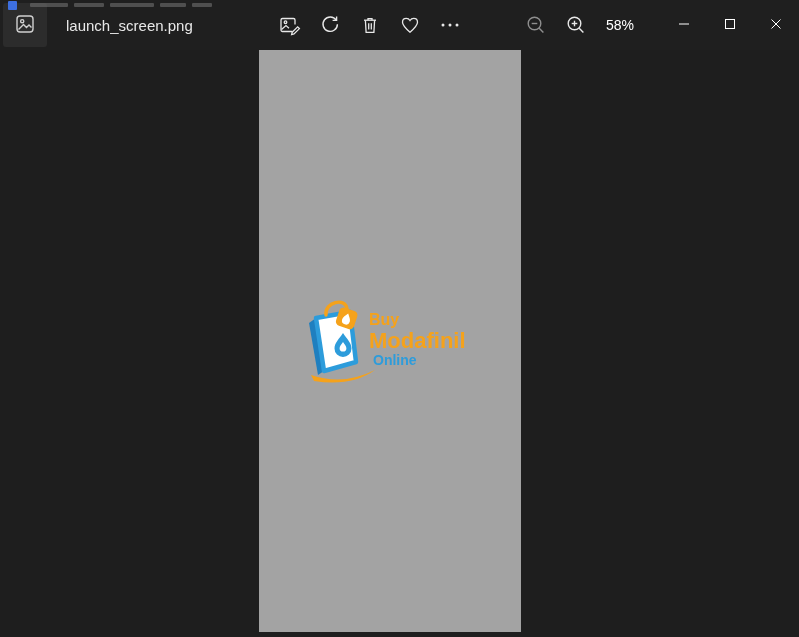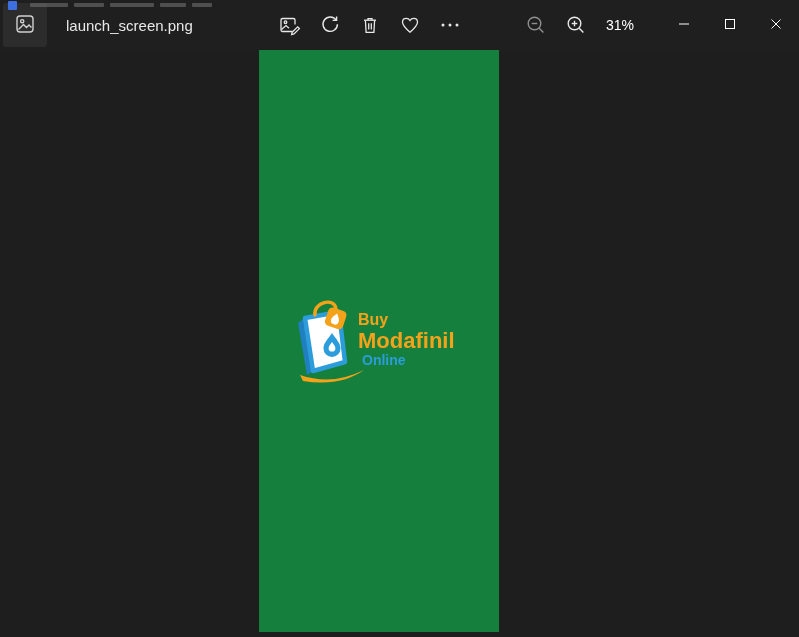--- a/index.html
+++ b/index.html
@@ -55,22 +55,22 @@
   .win-btn {
     width: 46px; height: 50px; border: none; background: transparent;
     display: flex; align-items: center; justify-content: center; cursor: pointer;
   }
   
   .viewer {
     position: absolute; top: 50px; left: 0; right: 0; bottom: 0;
     background: #1e1e1e;
   }
   .canvas {
-    position: absolute; left: 259px; top: 0; width: 240px; height: 582px;
-    background: #15803d;
+    position: absolute; left: 259px; top: 0; width: 262px; height: 582px;
+    background: #a3a3a3;
     padding-left: 36px;
   }
   .logo {
     position: absolute; left: 50%; top: 238px; transform: translateX(-50%);
     width: 178px; height: 104px;
   }
 </style>
 </head>
 <body>
 
@@ -158,21 +158,21 @@
     <button class="icon-btn">
       <span>
         <svg width="24" height="24" viewBox="0 0 24 24" fill="none" stroke="#e8e8e8" stroke-width="1.4">
           <circle cx="10.5" cy="10.5" r="6.3"></circle>
           <path d="M15.2 15.2 L19.4 19.4"></path>
           <path d="M7.7 10.5 H13.3"></path>
           <path d="M10.5 7.7 V13.3"></path>
         </svg>
       </span>
     </button>
-    <button class="zoom-label">31%</button>
+    <button class="zoom-label">58%</button>
   </div>
 
   <div class="win-controls">
     <button class="win-btn">
       <span>
         <svg width="12" height="12" viewBox="0 0 12 12">
             <path d="M1 6 H11" stroke="#ffffff" stroke-width="1"></path>
           </svg>
       </span>
     </button>

